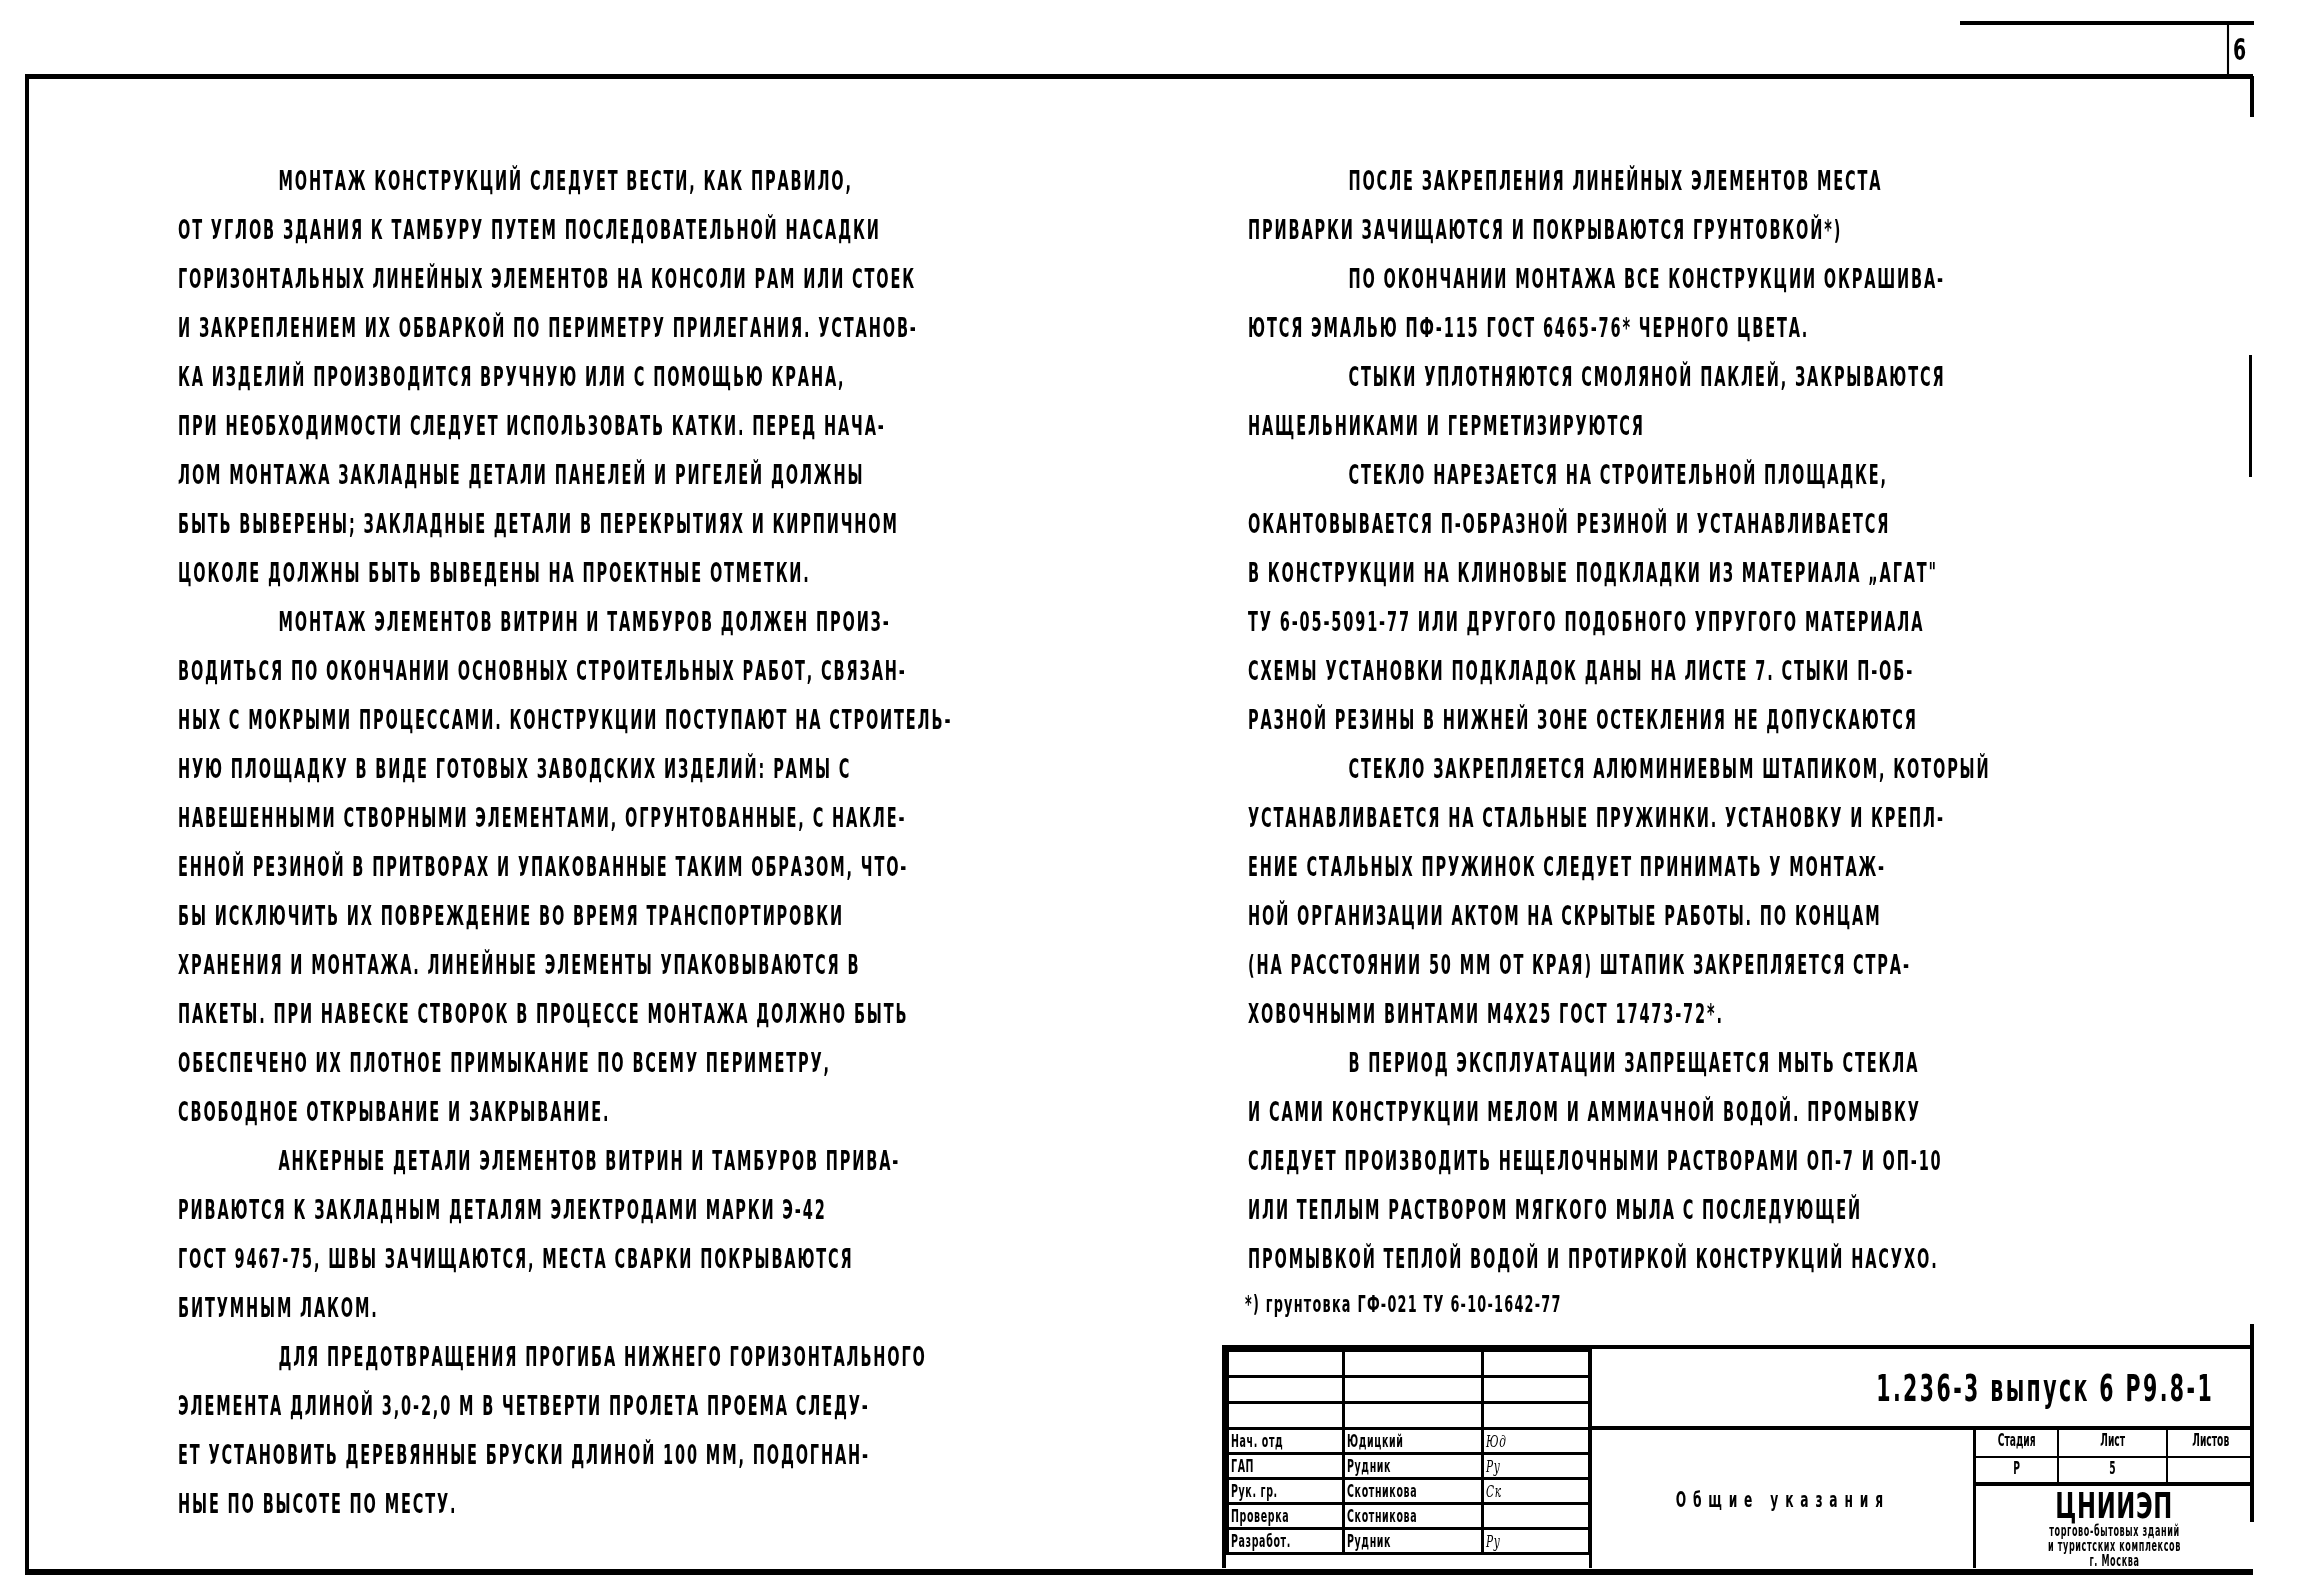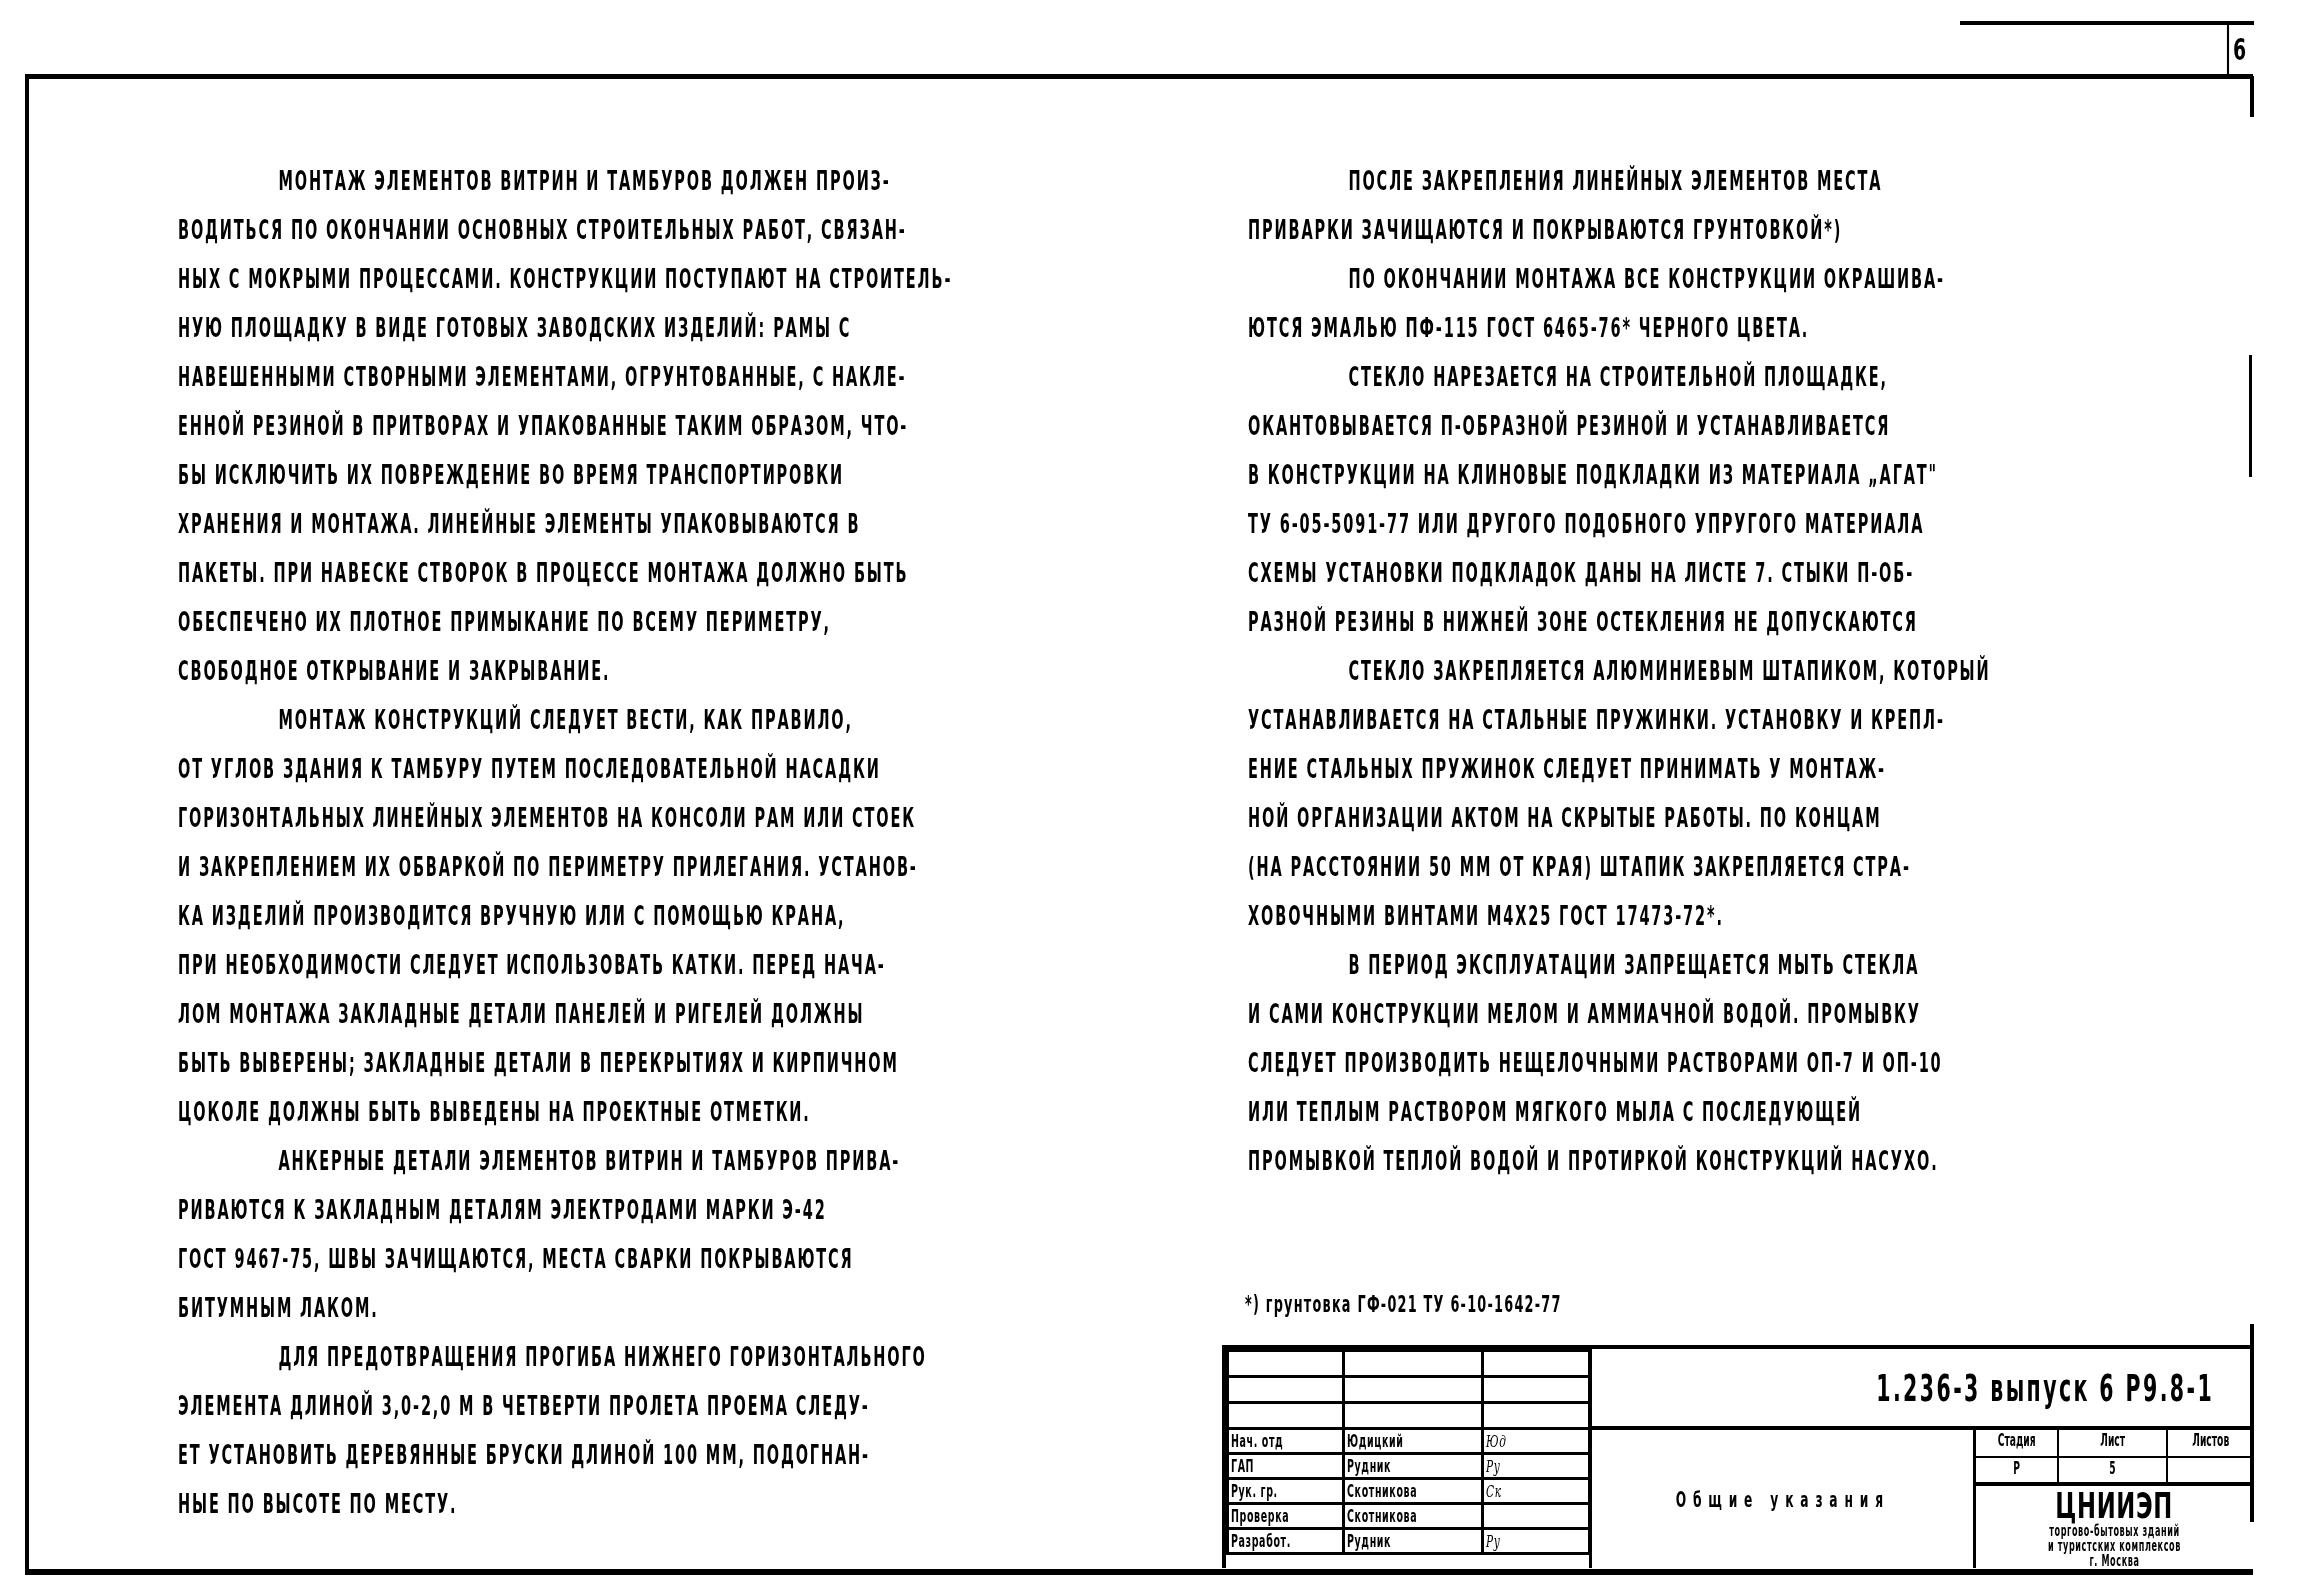--- a/index.html
+++ b/index.html
@@ -214,45 +214,45 @@
 <body>
 
 <div class="page-number-frame"></div>
 <div class="page-number-cell">6</div>
 <div class="sheet-frame"></div>
 <div class="right-tick"></div>
 <div class="margin-tick"></div>
 <div class="right-edge"></div>
 
 <div class="column col-left" id="col-left">
+    <div class="para">
+      <span class="line indent">Монтаж конструкций следует вести, как правило,</span>
+      <span class="line">от углов здания к тамбуру путем последовательной насадки</span>
+      <span class="line">горизонтальных линейных элементов на консоли рам или стоек</span>
+      <span class="line">и закреплением их обваркой по периметру прилегания. Установ-</span>
+      <span class="line">ка изделий производится вручную или с помощью крана,</span>
+      <span class="line">при необходимости следует использовать катки. Перед нача-</span>
+      <span class="line">лом монтажа закладные детали панелей и ригелей должны</span>
+      <span class="line">быть выверены; закладные детали в перекрытиях и кирпичном</span>
+      <span class="line">цоколе должны быть выведены на проектные отметки.</span>
+    </div>
     <div class="para">
       <span class="line indent">Монтаж элементов витрин и тамбуров должен произ-</span>
       <span class="line">водиться по окончании основных строительных работ, связан-</span>
       <span class="line">ных с мокрыми процессами. Конструкции поступают на строитель-</span>
       <span class="line">ную площадку в виде готовых заводских изделий: рамы с</span>
       <span class="line">навешенными створными элементами, огрунтованные, с накле-</span>
       <span class="line">енной резиной в притворах и упакованные таким образом, что-</span>
       <span class="line">бы исключить их повреждение во время транспортировки</span>
       <span class="line">хранения и монтажа. Линейные элементы упаковываются в</span>
       <span class="line">пакеты. При навеске створок в процессе монтажа должно быть</span>
       <span class="line">обеспечено их плотное примыкание по всему периметру,</span>
       <span class="line">свободное открывание и закрывание.</span>
     </div>
     <div class="para">
-      <span class="line indent">Монтаж конструкций следует вести, как правило,</span>
-      <span class="line">от углов здания к тамбуру путем последовательной насадки</span>
-      <span class="line">горизонтальных линейных элементов на консоли рам или стоек</span>
-      <span class="line">и закреплением их обваркой по периметру прилегания. Установ-</span>
-      <span class="line">ка изделий производится вручную или с помощью крана,</span>
-      <span class="line">при необходимости следует использовать катки. Перед нача-</span>
-      <span class="line">лом монтажа закладные детали панелей и ригелей должны</span>
-      <span class="line">быть выверены; закладные детали в перекрытиях и кирпичном</span>
-      <span class="line">цоколе должны быть выведены на проектные отметки.</span>
-    </div>
-    <div class="para">
       <span class="line indent">Анкерные детали элементов витрин и тамбуров прива-</span>
       <span class="line">риваются к закладным деталям электродами марки Э-42</span>
       <span class="line">ГОСТ 9467-75, швы зачищаются, места сварки покрываются</span>
       <span class="line">битумным лаком.</span>
     </div>
     <div class="para">
       <span class="line indent">Для предотвращения прогиба нижнего горизонтального</span>
       <span class="line">элемента длиной 3,0-2,0 м в четверти пролета проема следу-</span>
       <span class="line">ет установить деревянные бруски длиной 100 мм, подогнан-</span>
       <span class="line">ные по высоте по месту.</span>
@@ -260,20 +260,24 @@
   </div>
 
 <div class="column col-right" id="col-right">
     <div class="para">
       <span class="line indent">После закрепления линейных элементов места</span>
       <span class="line">приварки зачищаются и покрываются грунтовкой*)</span>
     </div>
     <div class="para">
       <span class="line indent">По окончании монтажа все конструкции окрашива-</span>
       <span class="line">ются эмалью ПФ-115 ГОСТ 6465-76* черного цвета.</span>
+    </div>
+    <div class="para">
+      <span class="line indent">Стыки уплотняются смоляной паклей, закрываются</span>
+      <span class="line">нащельниками и герметизируются</span>
     </div>
     <div class="para">
       <span class="line indent">Стекло нарезается на строительной площадке,</span>
       <span class="line">окантовывается П-образной резиной и устанавливается</span>
       <span class="line">в конструкции на клиновые подкладки из материала „Агат"</span>
       <span class="line">ТУ 6-05-5091-77 или другого подобного упругого материала</span>
       <span class="line">Схемы установки подкладок даны на листе 7. Стыки П-об-</span>
       <span class="line">разной резины в нижней зоне остекления не допускаются</span>
     </div>
     <div class="para">

